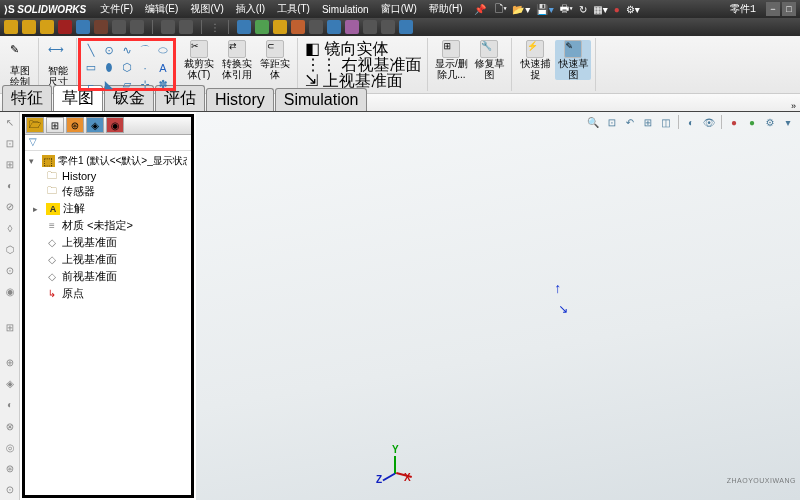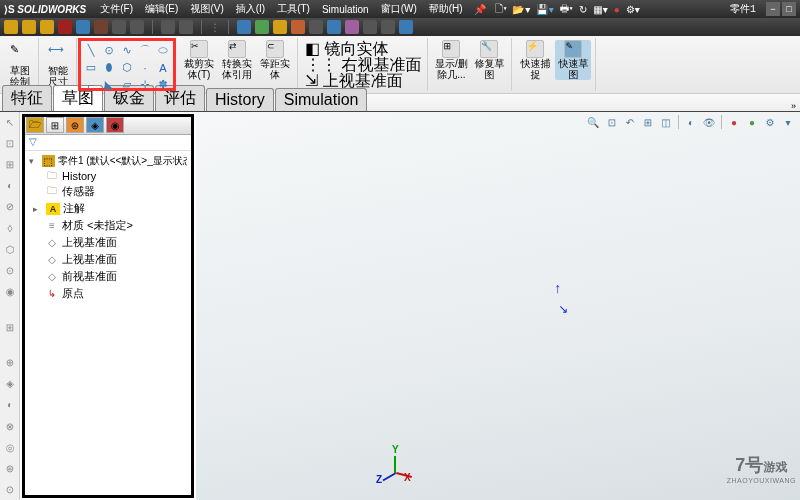--- a/index.html
+++ b/index.html
@@ -333,17 +333,16 @@
       <div class="line-y"></div>
       <div class="line-x"></div>
       <div class="line-z"></div>
       <span class="axis ax-y">Y</span>
       <span class="axis ax-x">X</span>
       <span class="axis ax-z">Z</span>
     </div>
   </div>
 
   <div class="watermark">
-    <div class="big"><span>7号</span><span style="font-size:12px">游戏</span></div>
     <div style="font-size:7px;letter-spacing:0.5px">ZHAOYOUXIWANG</div>
   </div>
 
 </div>
 
 </body></html>

